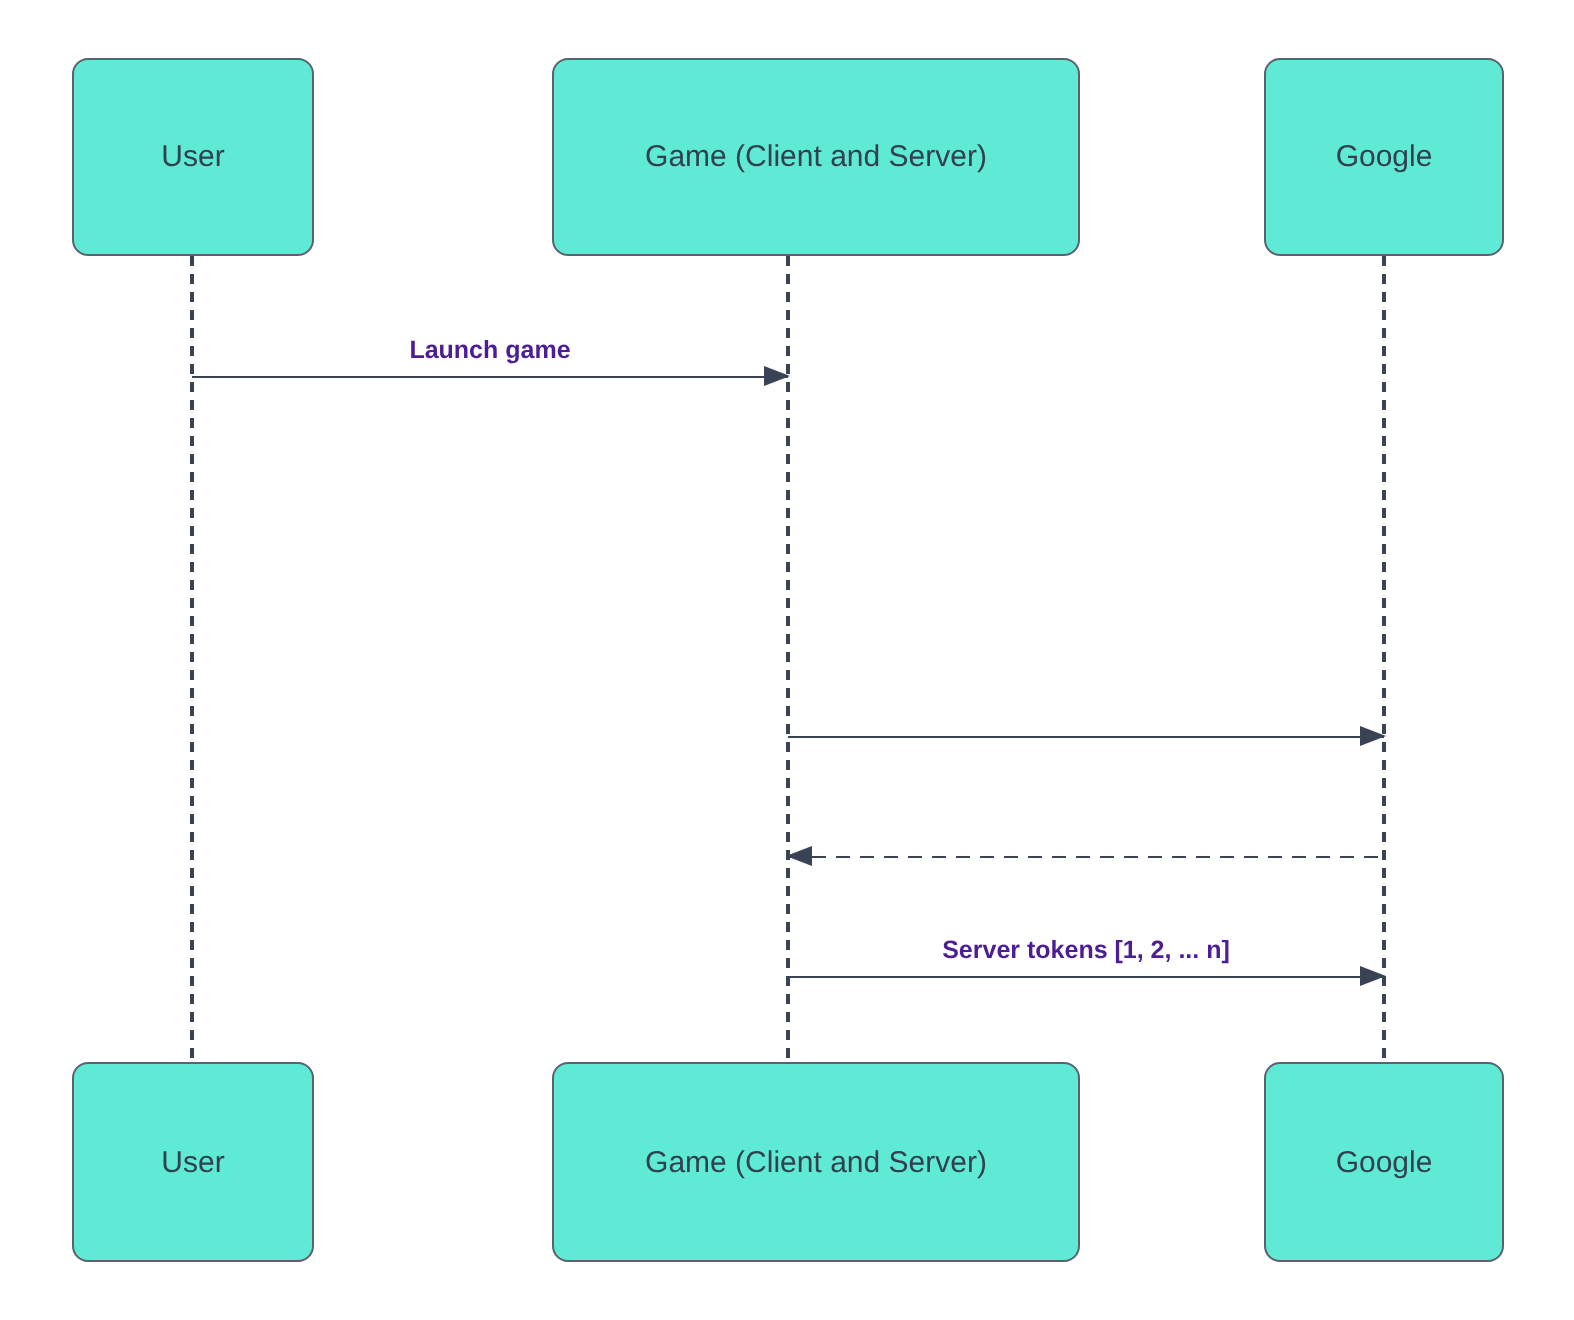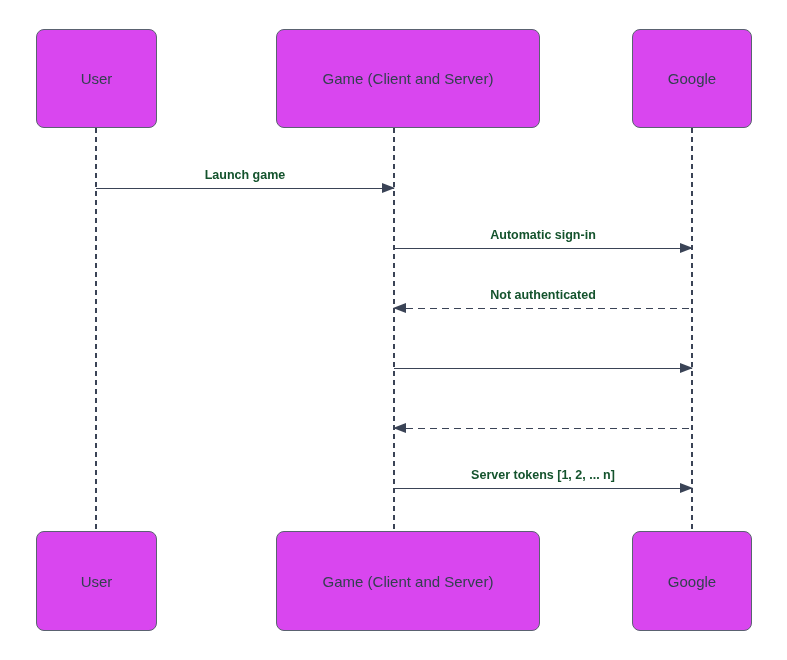--- a/index.html
+++ b/index.html
@@ -12,21 +12,21 @@
     position: relative;
     width: 787px;
     height: 660px;
     background: #ffffff;
     overflow: hidden;
   }
   
   .actor-box {
     position: absolute;
     box-sizing: border-box;
-    background: #d946ef;
+    background: #5eead4;
     border: 1px solid #5a6270;
     border-radius: 8px;
     display: flex;
     align-items: center;
     justify-content: center;
     color: #33404f;
     font-size: 15px;
     text-align: center;
     z-index: 2;
   }
@@ -57,21 +57,21 @@
     height: 25px;
     z-index: 3;
   }
   .msg-label {
     position: absolute;
     left: 0; right: 0;
     bottom: 7px;
     text-align: center;
     font-size: 12.5px;
     font-weight: bold;
-    color: #14532d;
+    color: #4c1d95;
     white-space: nowrap;
   }
   .msg-line {
     position: absolute;
     left: 0; right: 0;
     bottom: 0;
     height: 1.4px;
   }
   .msg-line.solid { background: #3a4356; }
   .msg-line.dashed {
@@ -122,31 +122,21 @@
   <div class="lifeline ll-user"></div>
   <div class="lifeline ll-game"></div>
   <div class="lifeline ll-google"></div>
 
   <div class="msg m1">
     <div class="msg-label">Launch game</div>
     <div class="msg-line solid"></div>
     <div class="arrowhead to-right"></div>
   </div>
 
-  <div class="msg m2">
-    <div class="msg-label">Automatic sign-in</div>
-    <div class="msg-line solid"></div>
-    <div class="arrowhead to-right"></div>
-  </div>
 
-  <div class="msg m3">
-    <div class="msg-label">Not authenticated</div>
-    <div class="msg-line dashed"></div>
-    <div class="arrowhead to-left"></div>
-  </div>
 
   <div class="msg m4">
     <div class="msg-line solid"></div>
     <div class="arrowhead to-right"></div>
   </div>
 
   <div class="msg m5">
     <div class="msg-line dashed"></div>
     <div class="arrowhead to-left"></div>
   </div>

